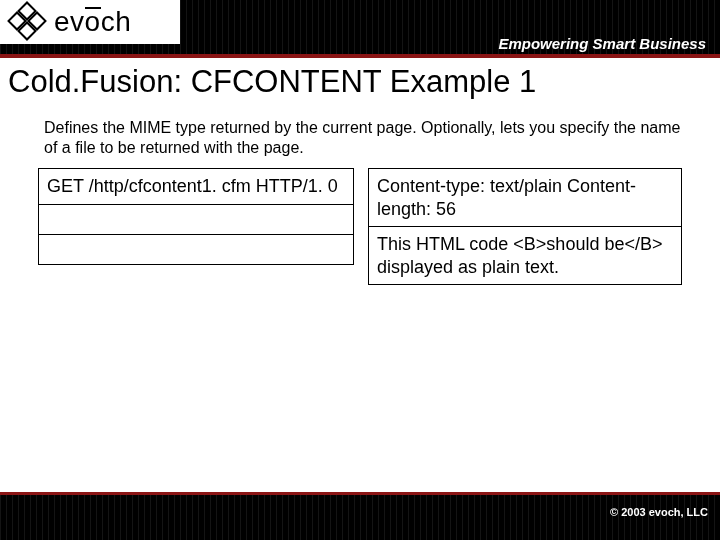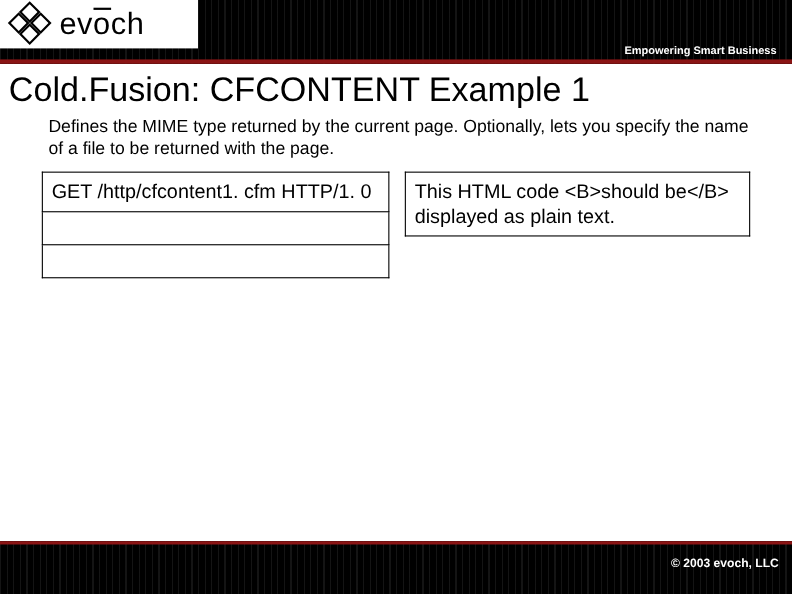--- a/index.html
+++ b/index.html
@@ -19,25 +19,25 @@
   .logo-area { position: absolute; left: 0; top: 0; height: 44px; width: 180px; background: #fff; display: flex; align-items: center; padding-left: 10px; gap: 8px; }
   .logo-mark { width: 36px; height: 36px; position: relative; }
   .logo-mark .d { position: absolute; width: 14px; height: 14px; border: 2px solid #000; transform: rotate(45deg); }
   .logo-mark .d1 { left: 10px; top: 0; }
   .logo-mark .d2 { left: 0; top: 10px; }
   .logo-mark .d3 { left: 20px; top: 10px; }
   .logo-mark .d4 { left: 10px; top: 20px; }
   .logo-text { font-size: 28px; font-weight: 500; color: #000; letter-spacing: 0.5px; }
   .logo-text .bar { display:inline-block; border-top:2px solid #000; line-height:0.9; }
   .red-stripe { position: absolute; left: 0; right: 0; top: 54px; height: 4px; background: #8a1414; }
-  .tagline { position: absolute; right: 14px; bottom: 6px; font-size: 10px; font-weight: bold; color: #fff; }
+  .tagline { position: absolute; right: 14px; bottom: 6px; font-size: 15px; font-style: italic; font-weight: bold; color: #fff; }
 
   
   .content { padding: 6px 8px 0 8px; }
-  .title { font-size: 31px; font-weight: 400; letter-spacing: 0; margin-bottom: 6px; }
+  .title { font-size: 31px; font-weight: 400; letter-spacing: 0; margin-bottom: 18px; }
   .sub { padding: 0 24px 0 36px; }
   .syntax { font-size: 20px; margin-bottom: 4px; }
   .desc { font-size: 16px; font-weight: normal; line-height: 1.25; margin-bottom: 10px; }
 
   .tables { display: flex; gap: 14px; padding: 0 30px; align-items: flex-start; }
   .tbl { border-collapse: collapse; }
   .tbl td { border: 1.5px solid #000; font-size: 18px; padding: 6px 8px; vertical-align: top; line-height: 1.25; }
   .tbl.left td { width: 324px; }
   .tbl.left td.empty { height: 30px; }
   .tbl.right td { width: 322px; }
@@ -88,20 +88,24 @@
               <td class="empty"></td>
             </tr>
         <tr>
               <td class="empty"></td>
             </tr>
       </tbody>
         </table>
       <table class="tbl right">
         <tbody>
         <tr>
+              <td>Content-type: text/plain
+Content-length: 56</td>
+            </tr>
+        <tr>
               <td>This HTML code &lt;B&gt;should be&lt;/B&gt; displayed as plain text.</td>
             </tr>
       </tbody>
         </table>
     </div>
   </div>
 
   <div class="footer">
     <div class="red-stripe-top"></div>
     <div class="copyright">© 2003 evoch, LLC</div>

